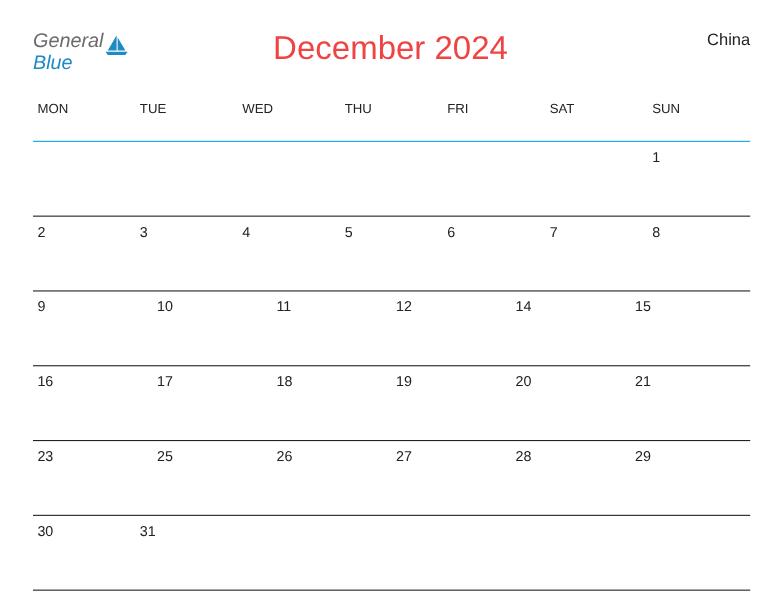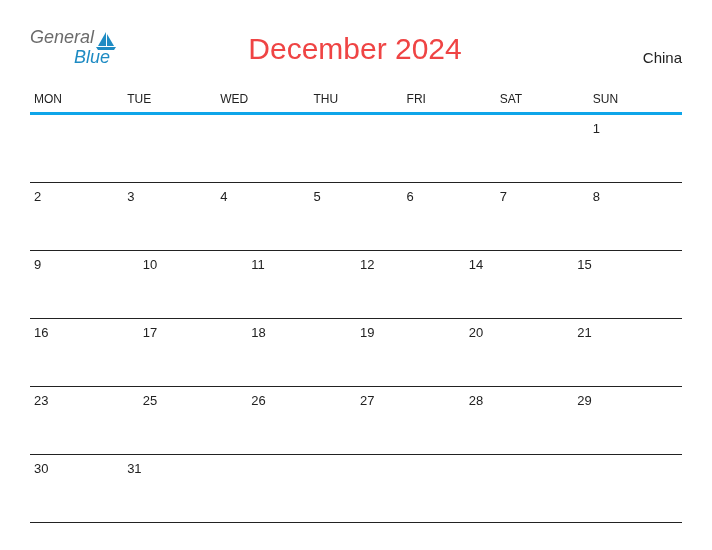--- a/index.html
+++ b/index.html
@@ -5,21 +5,21 @@
     * { box-sizing: border-box; margin: 0; padding: 0; }
     body {
       width: 712px;
       height: 550px;
       background: #fff;
       font-family: Arial, Helvetica, sans-serif;
       padding: 28px 30px 20px 30px;
     }
     .header {
       display: flex;
-      align-items: flex-end;
+      align-items: flex-start;
       justify-content: space-between;
       margin-bottom: 26px;
     }
     .logo {
       display: flex;
       flex-direction: column;
       line-height: 1;
     }
     .logo-top {
       font-size: 18px;
@@ -31,43 +31,42 @@
     }
     .logo-top svg {
       margin-left: 2px;
       margin-top: 2px;
     }
     .logo-bottom {
       font-size: 18px;
       color: #1e8bc3;
       font-style: italic;
       font-weight: 500;
-      margin-left: 44px;
       margin-top: -2px;
     }
     .title {
       font-size: 30px;
       color: #ef4444;
       font-weight: 400;
       flex: 1;
       text-align: center;
     }
     .region {
       font-size: 15px;
       color: #222;
       width: 90px;
       text-align: right;
     }
     .calendar {
       width: 100%;
     }
     .weekday-row {
       display: flex;
-      border-bottom: 3px solid #0ea5e9;
-      padding-bottom: 6px;
+      border-bottom: 1px solid #0ea5e9;
+      padding-bottom: 22px;
     }
     .weekday {
       flex: 1;
       font-size: 12px;
       color: #222;
       text-align: left;
       padding-left: 4px;
     }
     .week-row {
       display: flex;

